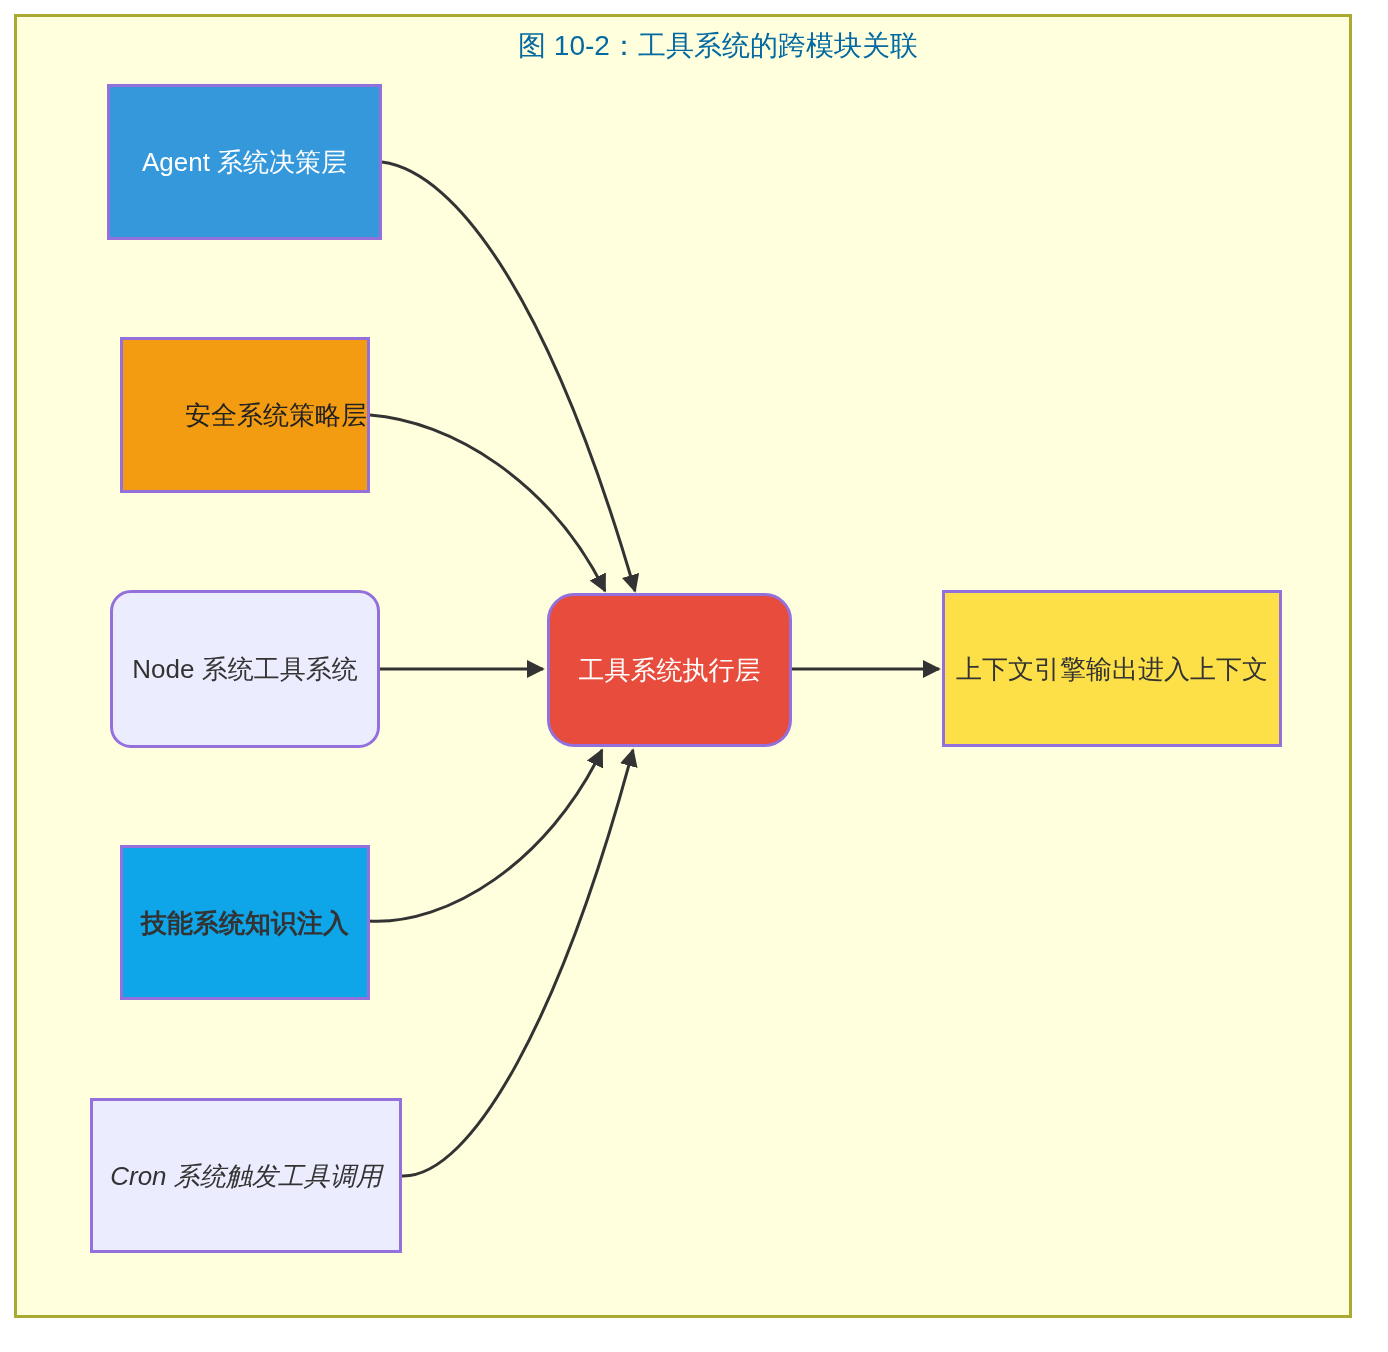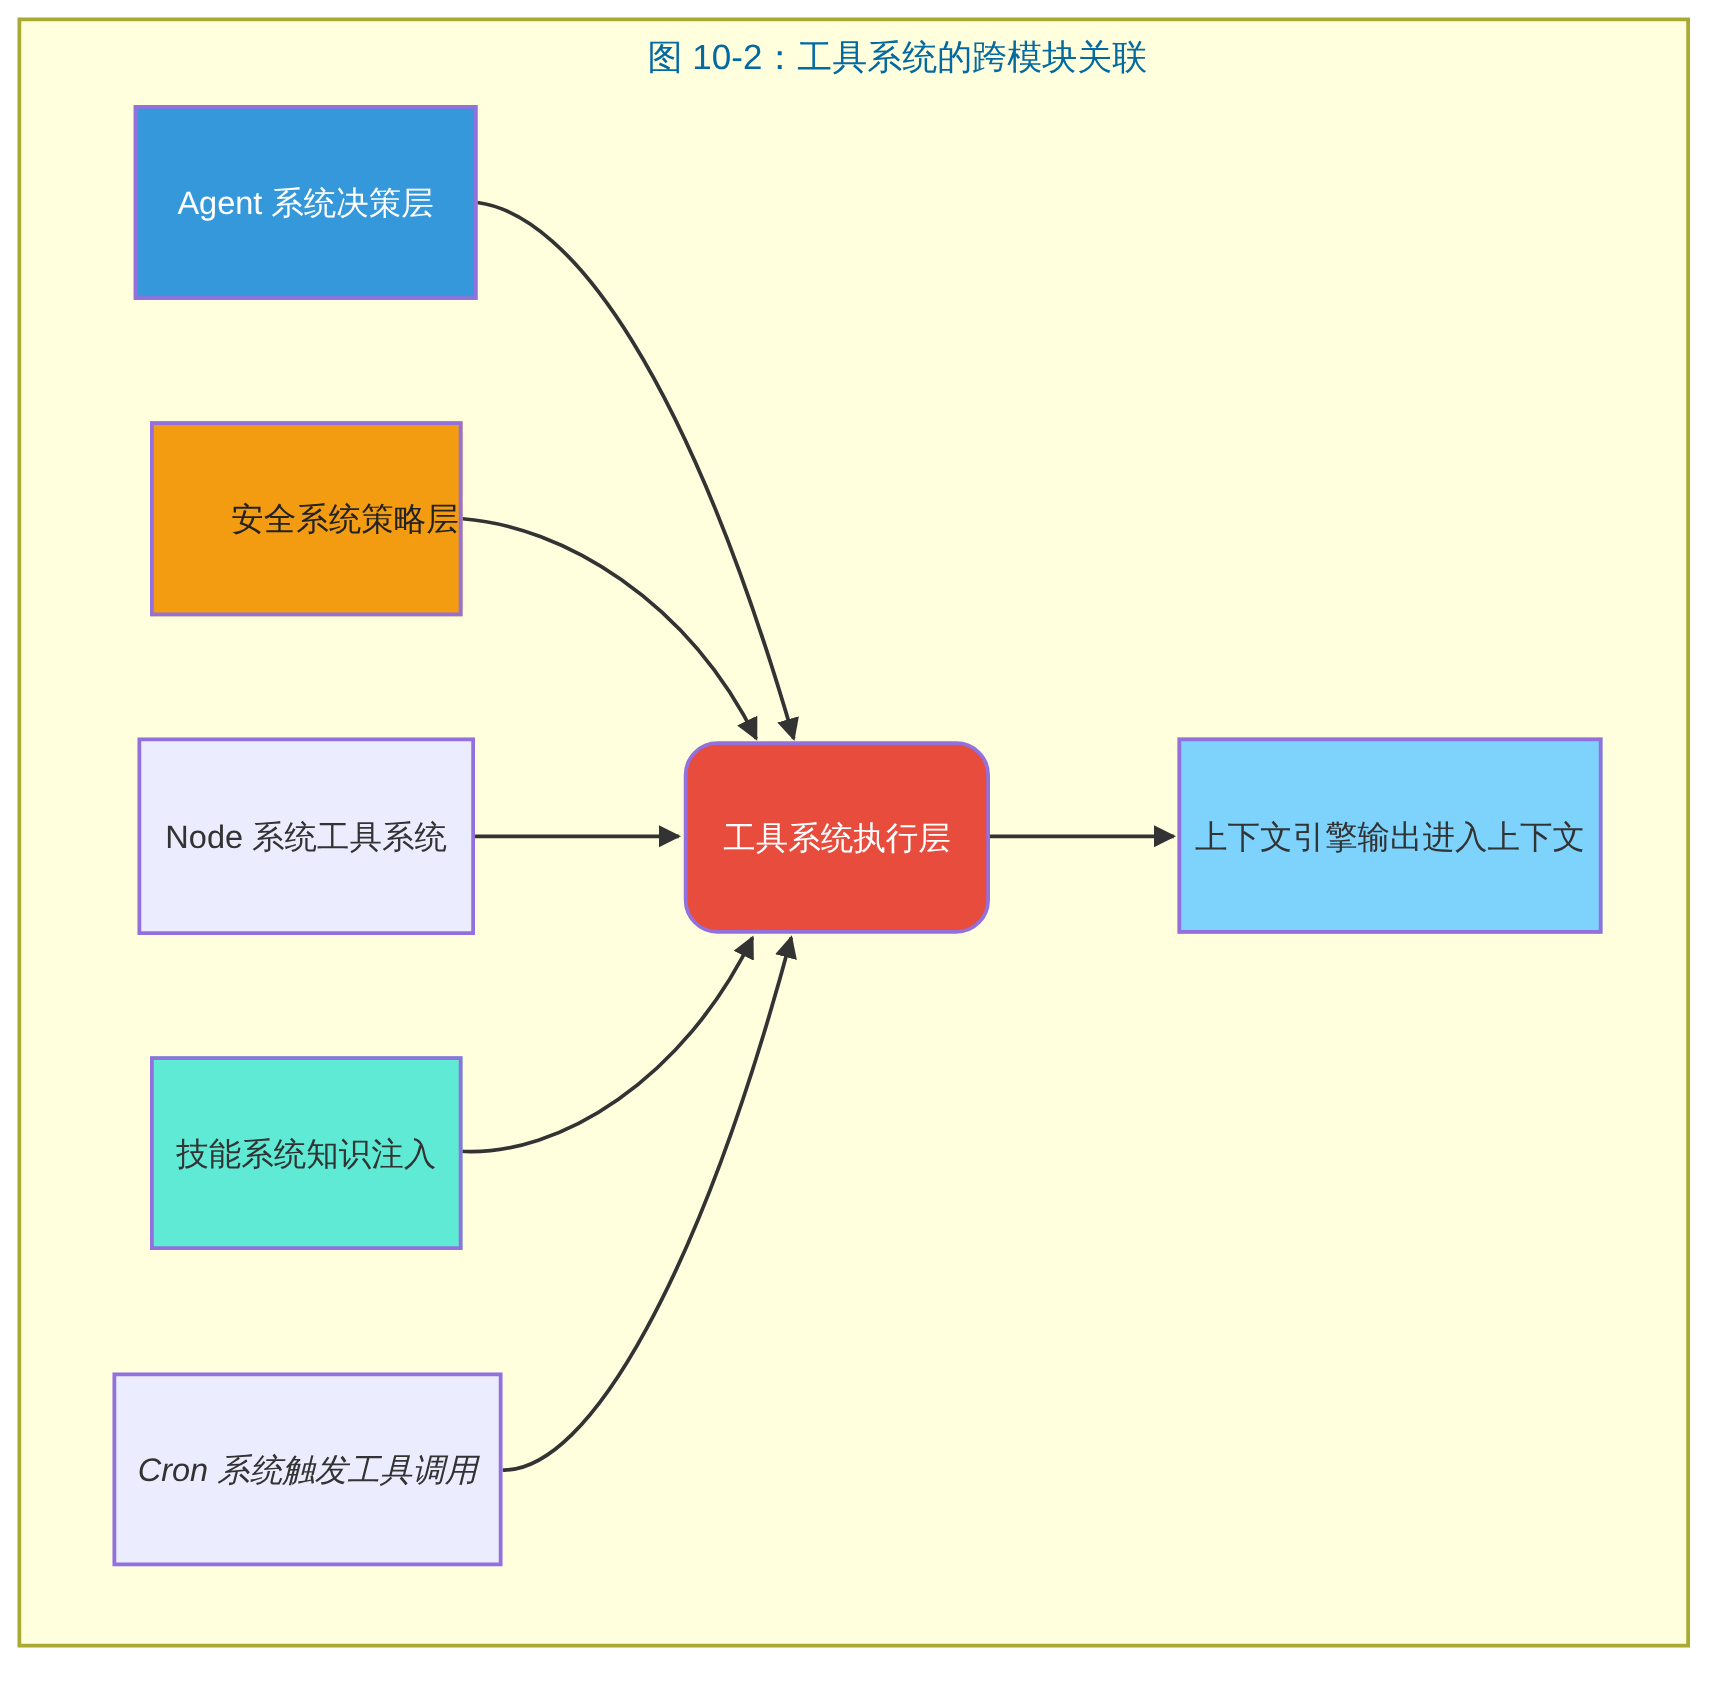--- a/index.html
+++ b/index.html
@@ -21,21 +21,21 @@
     pointer-events:none;
   }
   .edge{fill:none;stroke-width:3px;}
   .node{
     position:absolute;box-sizing:border-box;border:3px solid;
     display:flex;flex-direction:row;align-items:center;justify-content:center;
     font-size:26px;line-height:44px;text-align:center;
   }
   .node-agent   {left:107px;top:84px;  width:275px;height:156px;}
   .node-security{left:120px;top:337px; width:250px;height:156px;justify-content:flex-end;}
-  .node-node    {left:110px;top:590px; width:270px;height:158px;}
+  .node-node    {left:110px;top:590px; width:270px;height:158px;border-radius:21px;}
   .node-skill   {left:120px;top:845px; width:250px;height:155px;}
   .node-cron    {left:90px; top:1098px;width:312px;height:155px;}
   .node-tool    {left:547px;top:593px; width:245px;height:154px;}
   .node-context {left:942px;top:590px; width:340px;height:157px;}
 </style>
 </head>
 <body>
 
 <div class="canvas" style="background-color: rgb(255, 255, 222); border-color: rgb(170, 170, 51);"></div>
 
@@ -63,31 +63,31 @@
 <div class="node node-security" style="background-color: rgb(243, 156, 18); border-color: rgb(147, 112, 219); color: rgb(34, 34, 34);">
   <span>安全系统</span>
   <span>策略层</span>
 </div>
 
 <div class="node node-node" style="background-color: rgb(236, 236, 255); border-color: rgb(147, 112, 219); color: rgb(51, 51, 51);">
   <span>Node 系统</span>
   <span>工具系统</span>
 </div>
 
-<div class="node node-skill" style="background-color: #5eead4; border-color: rgb(147, 112, 219); color: rgb(51, 51, 51);">
+<div class="node node-skill" style="background-color: #0ea5e9; border-color: rgb(147, 112, 219); color: rgb(51, 51, 51); font-weight: bold;">
   <span>技能系统</span>
   <span>知识注入</span>
 </div>
 
 <div class="node node-cron" style="background-color: rgb(236, 236, 255); border-color: rgb(147, 112, 219); color: rgb(51, 51, 51); font-style: italic;">
   <span>Cron 系统</span>
   <span>触发工具调用</span>
 </div>
 
 <div class="node node-tool" style="background-color: rgb(231, 76, 60); border-color: rgb(147, 112, 219); color: rgb(255, 255, 255); border-radius: 27px;">
   <span>工具系统</span>
   <span>执行层</span>
 </div>
 
-<div class="node node-context" style="background-color: #7dd3fc; border-color: rgb(147, 112, 219); color: rgb(51, 51, 51);">
+<div class="node node-context" style="background-color: #fde047; border-color: rgb(147, 112, 219); color: rgb(51, 51, 51);">
   <span>上下文引擎</span>
   <span>输出进入上下文</span>
 </div>
 
 </body></html>

